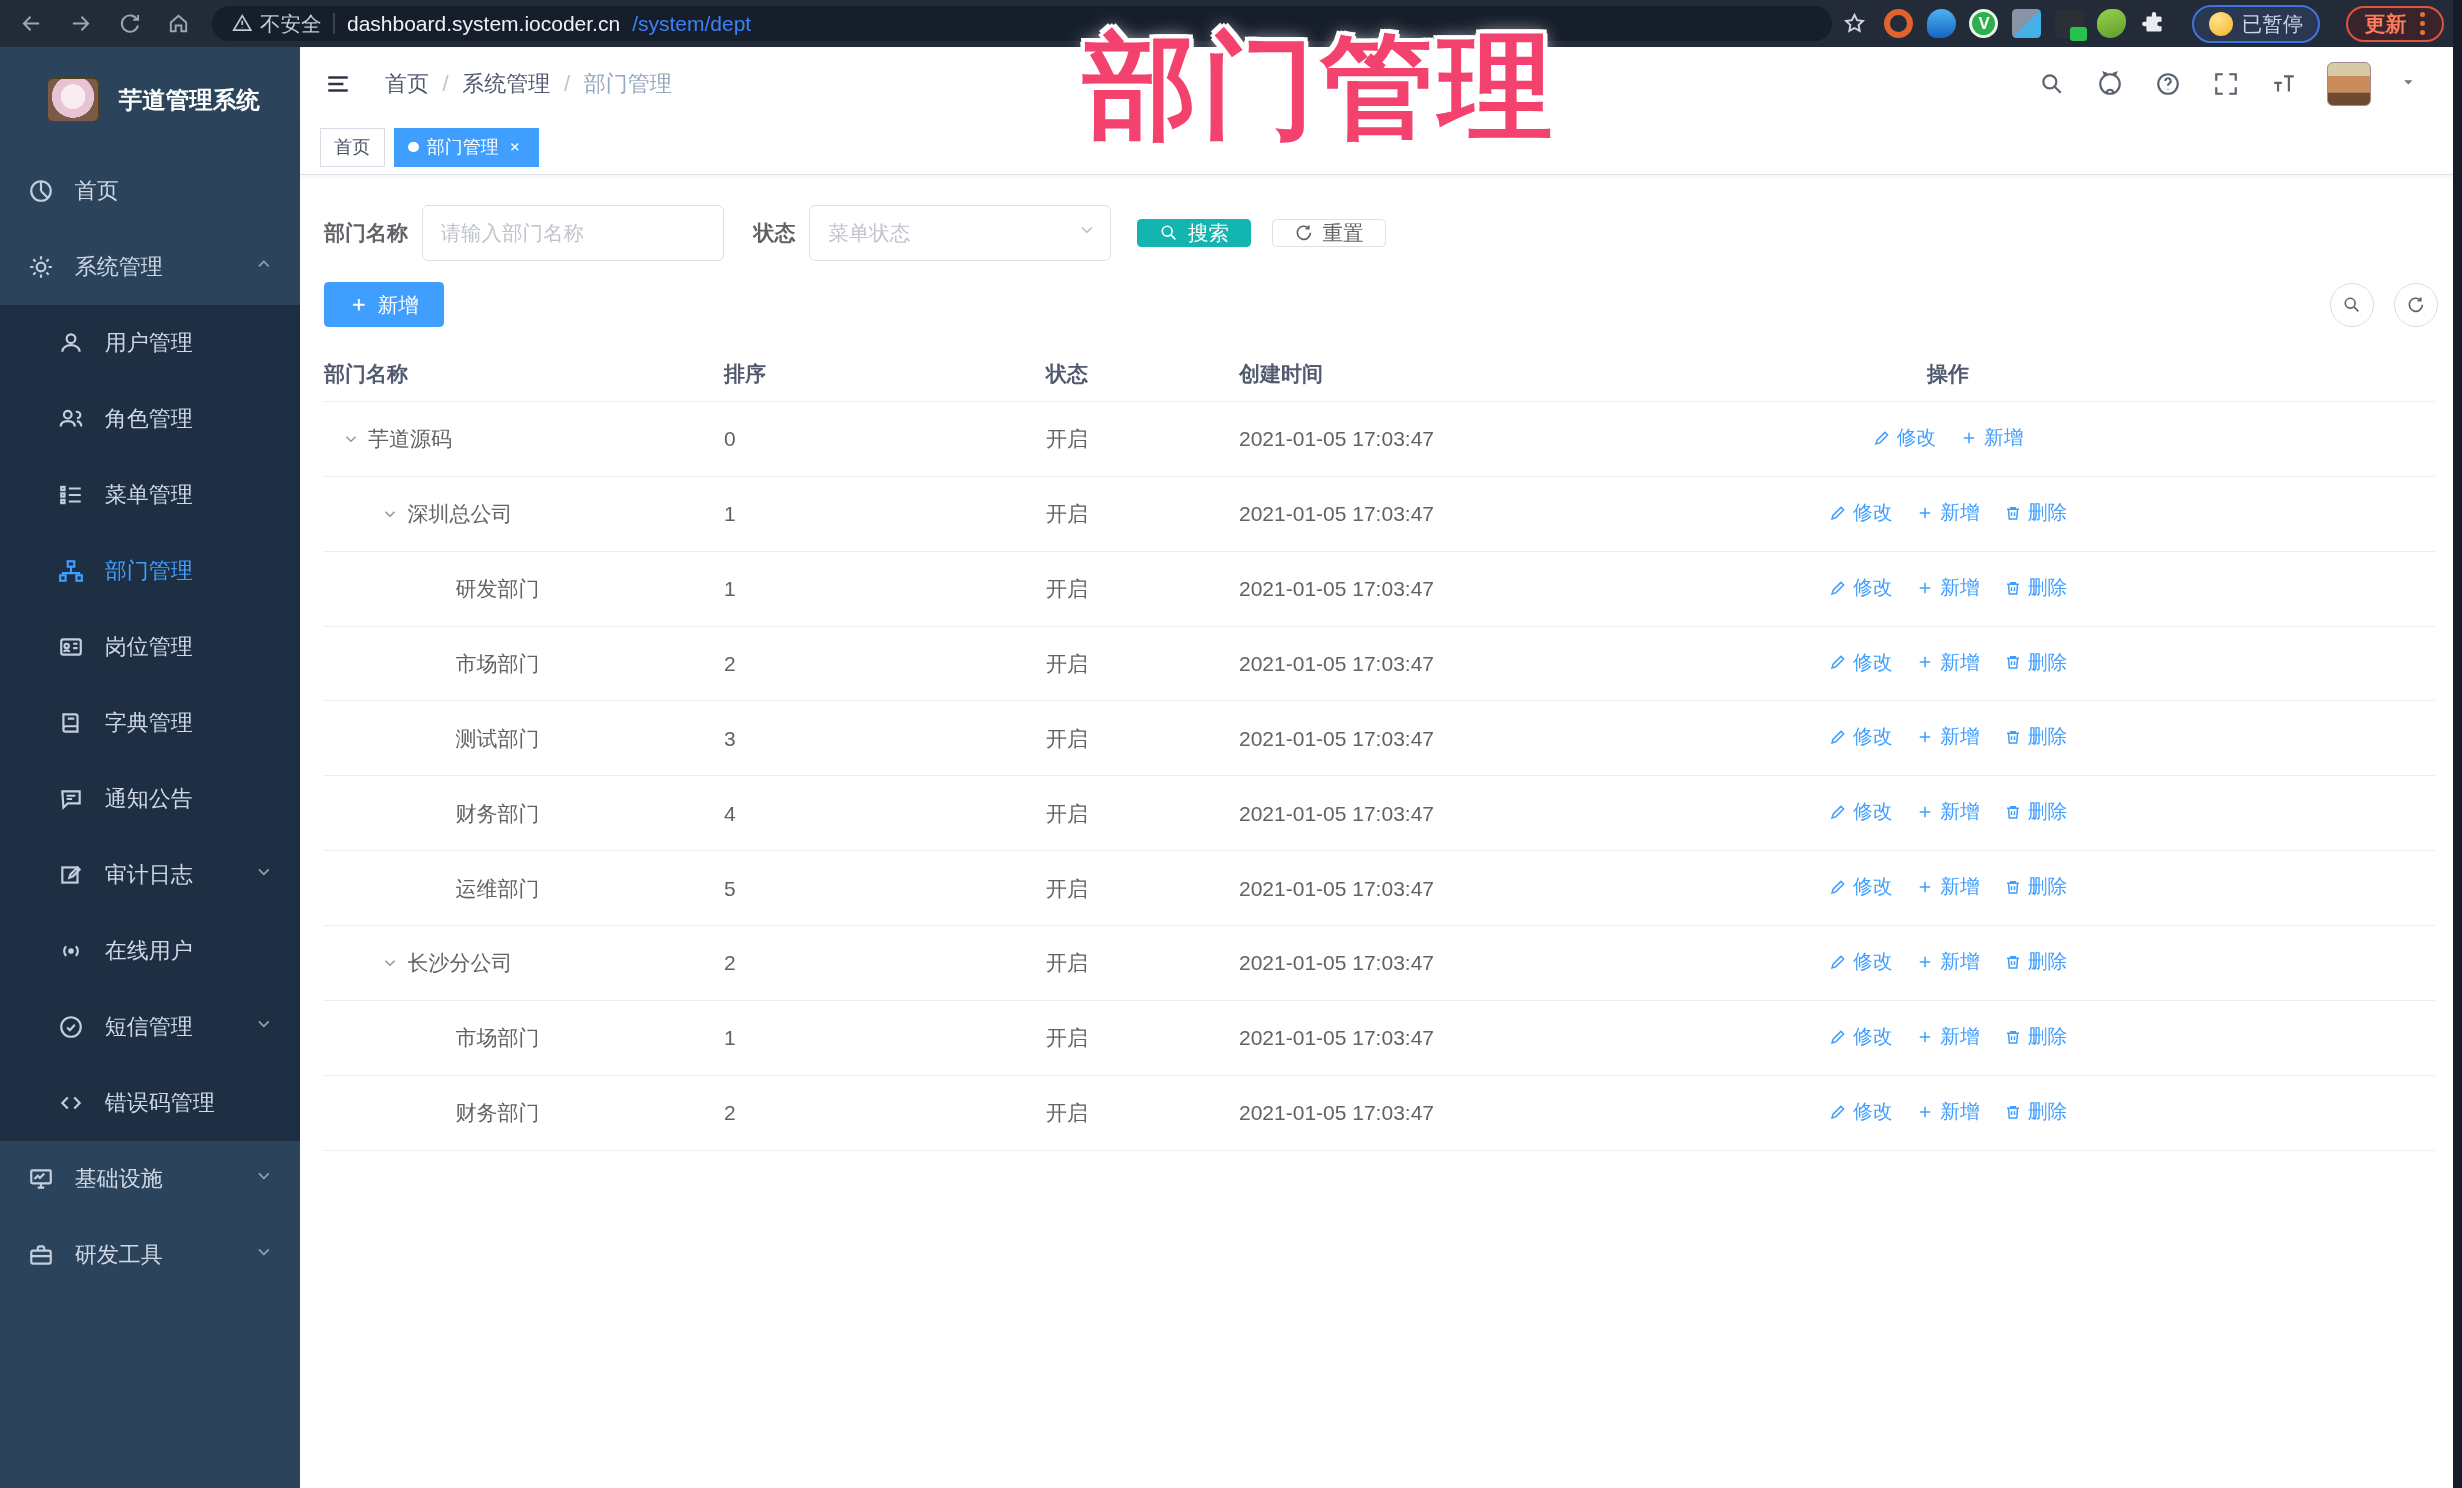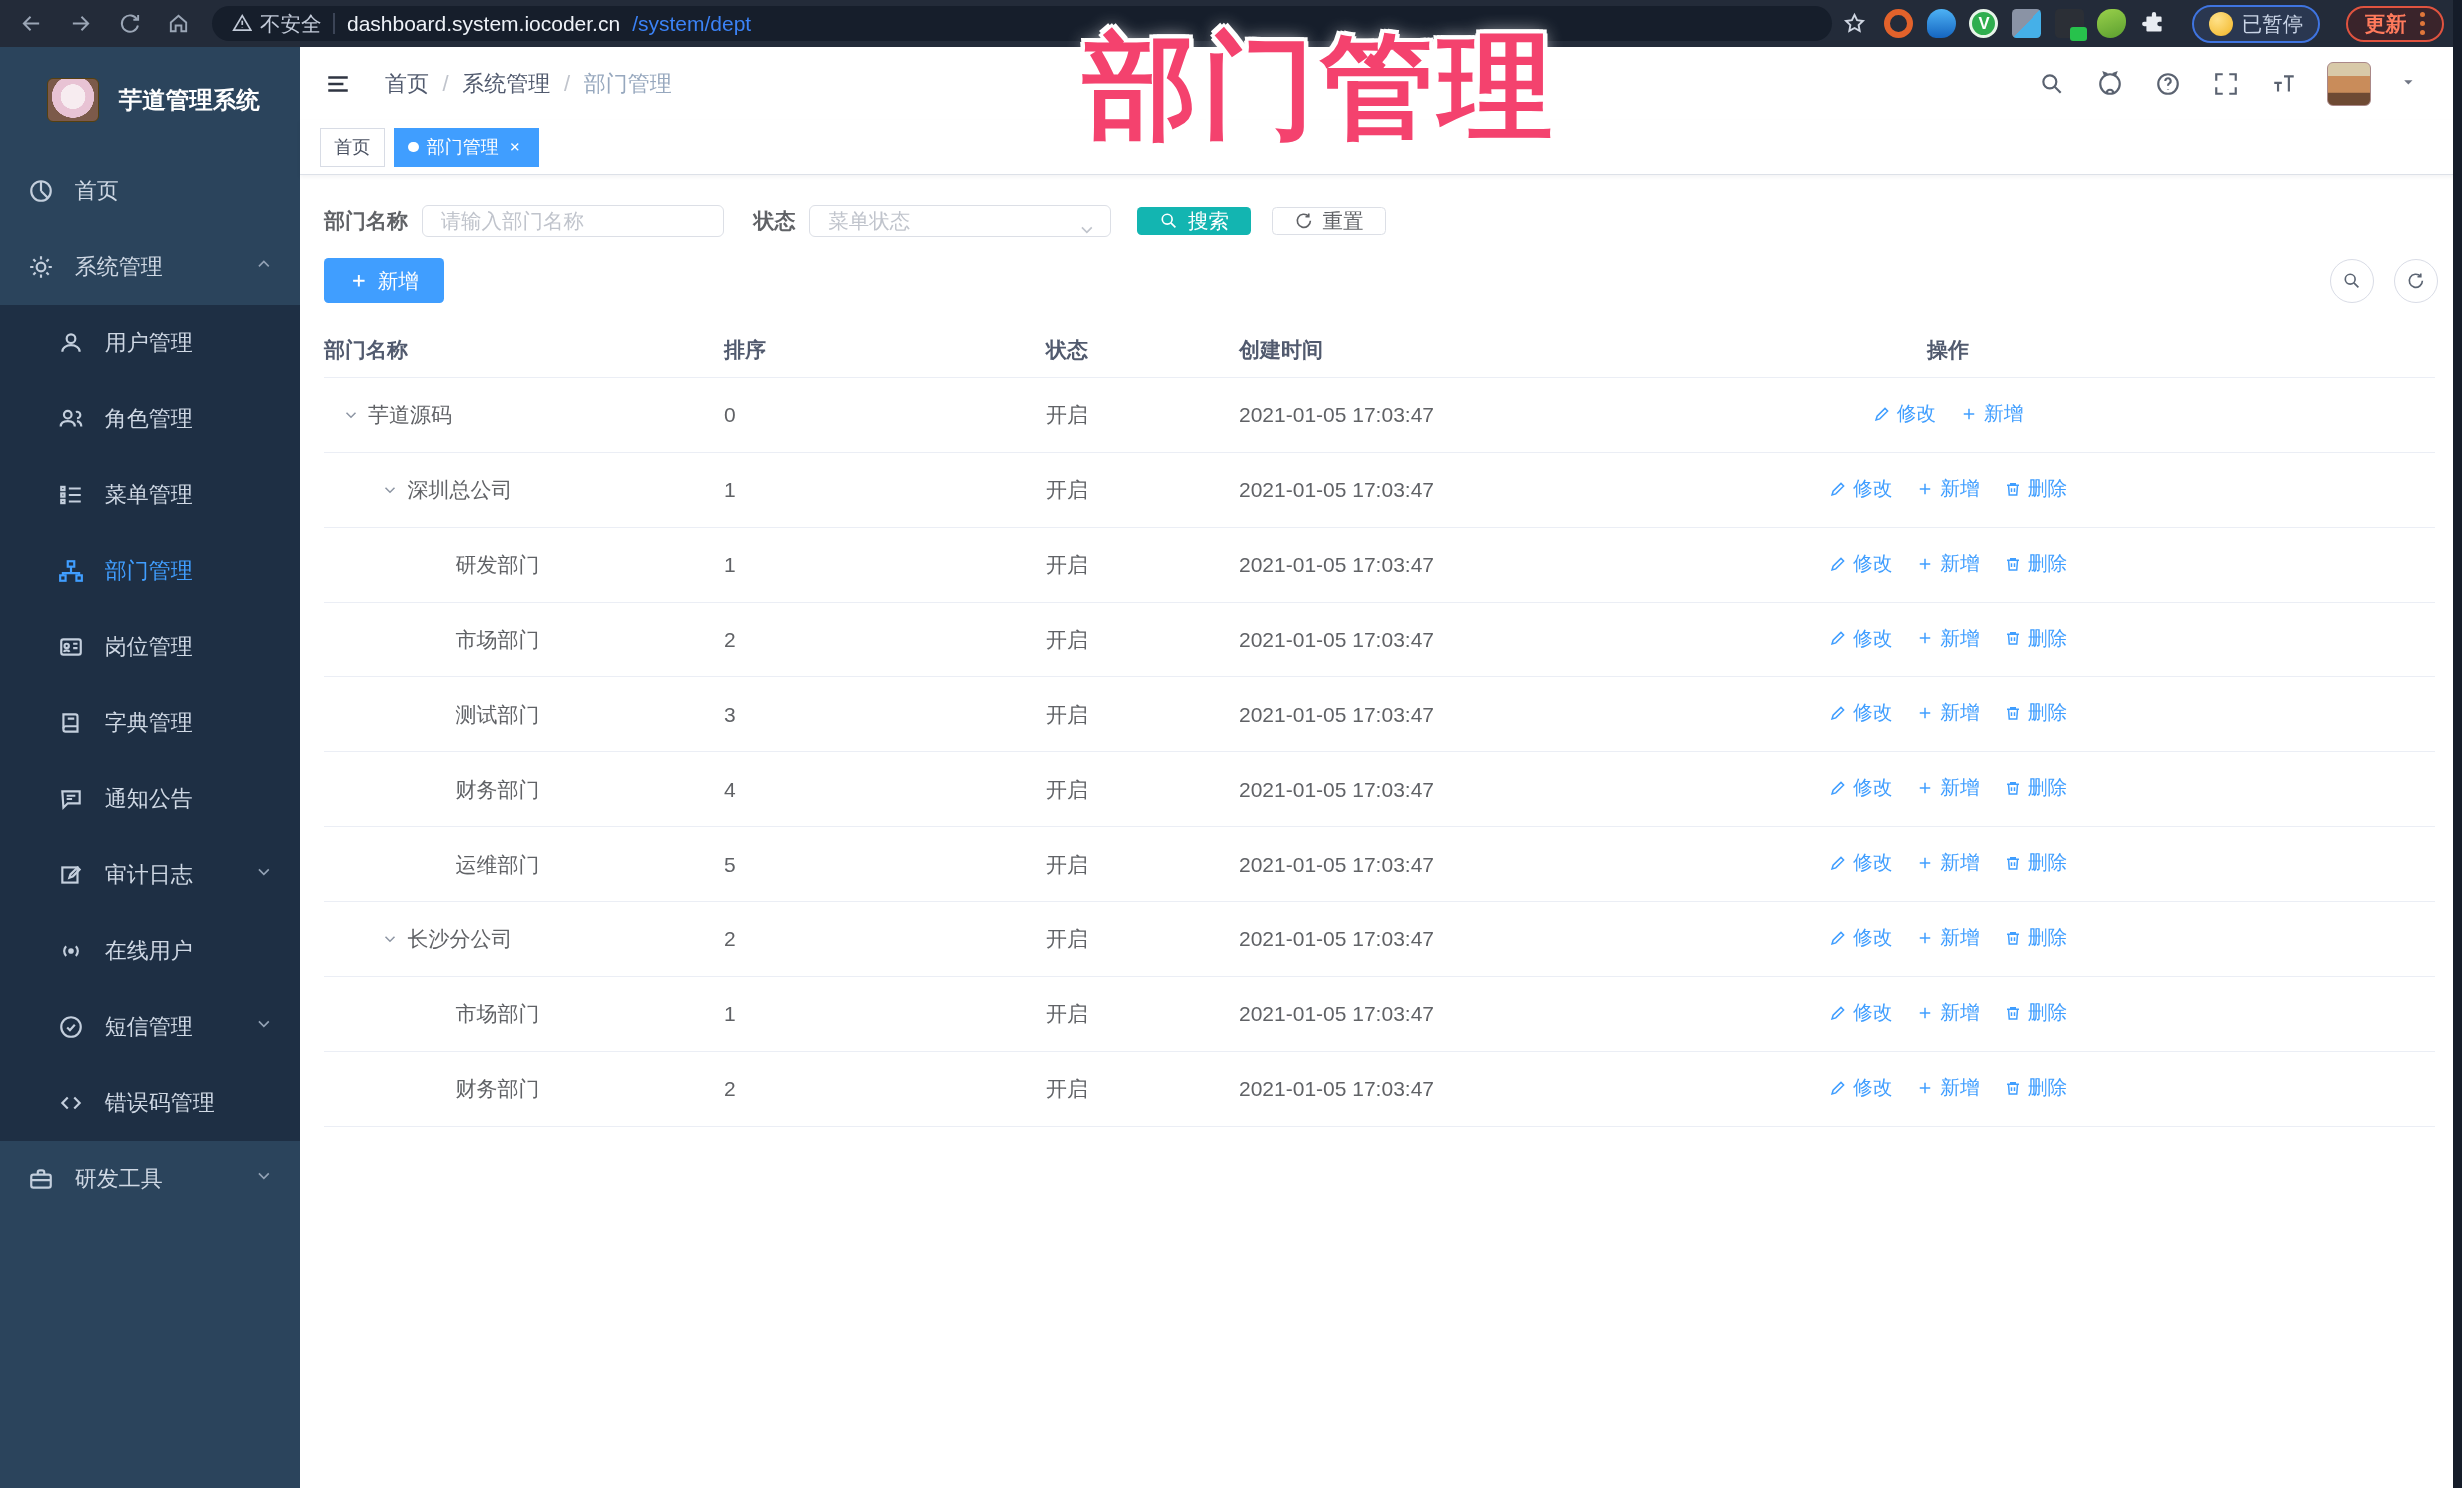--- a/index.html
+++ b/index.html
@@ -80,21 +80,21 @@
   .tag { height:39px; display:flex; align-items:center; gap:7.6px; padding:0 13.6px; border:0.8px solid #d8dce5; background:#fff; color:#495060; font-size:18px; }
   .tag.active { background:#409EFF; border-color:#409EFF; color:#fff; }
   .tag-dot { width:10.6px; height:10.6px; border-radius:50%; background:#fff; }
   .tag-close { display:grid; place-items:center; width:18px; height:18px; color:#fff; }
   .tag-close svg { width:13.6px; height:13.6px; }
 
   .page-body { flex:1; padding:27px 24px; position:relative; }
 
   .filter-row { display:flex; align-items:center; margin:3px 0 21px; }
   .f-label { font-size:21px; font-weight:bold; color:#606266; margin-right:13.6px; white-space:nowrap; }
-  .f-input { width:302px; height:32px; border:0.8px solid #dcdfe6; border-radius:6px; padding:0 18px; font-size:20.5px; color:#606266; outline:none; font-family:inherit; }
+  .f-input { width:302px; height:56px; border:0.8px solid #dcdfe6; border-radius:6px; padding:0 18px; font-size:20.5px; color:#606266; outline:none; font-family:inherit; }
   .f-input::placeholder { color:#c0c4cc; }
   .f-select { position:relative; width:302px; margin-right:0; }
   .f-select .f-input { width:100%; padding-right:45px; }
   .sel-caret { position:absolute; right:15px; top:15px; color:#c0c4cc; pointer-events:none; }
   .sel-caret svg { width:19.7px; height:19.7px; }
   .gap-status { margin-left:30px; }
   .btn { display:inline-flex; align-items:center; justify-content:center; gap:9px; height:28px; padding:0 21px; border-radius:4.5px; font-size:20.5px; border:0.8px solid transparent; cursor:pointer; white-space:nowrap; }
   .btn svg { width:19.7px; height:19.7px; }
   .btn-search { background:#13b5b1; color:#fff; margin-left:26px; }
   .btn-reset { background:#fff; color:#606266; border-color:#dcdfe6; margin-left:21px; }
@@ -335,20 +335,32 @@
               <svg viewBox="0 0 24 24" fill="none" stroke="currentColor" stroke-width="2">
                 <path d="M9 7l-5 5 5 5M15 7l5 5-5 5"></path>
               </svg>
             </span>
           <span class="mi-label">错误码管理</span>
         </div>
       </div>
       <div class="menu-item root">
         <span class="mi-icon">
             <svg viewBox="0 0 24 24" fill="none" stroke="currentColor" stroke-width="2">
+              <rect x="3" y="4" width="18" height="12" rx="1"></rect>
+              <path d="M9 20h6M12 16v4M6 12l3-3 2 2 4-4"></path>
+            </svg>
+          </span>
+        <span class="mi-label">基础设施</span>
+        <span class="menu-caret"><svg viewBox="0 0 24 24" fill="none" stroke="currentColor" stroke-width="2">
+              <path d="M6 9l6 6 6-6"></path>
+            </svg></span>
+      </div>
+      <div class="menu-item root">
+        <span class="mi-icon">
+            <svg viewBox="0 0 24 24" fill="none" stroke="currentColor" stroke-width="2">
               <rect x="3" y="8" width="18" height="12" rx="2"></rect>
               <path d="M9 8V6a2 2 0 0 1 2-2h2a2 2 0 0 1 2 2v2M3 13h18"></path>
             </svg>
           </span>
         <span class="mi-label">研发工具</span>
         <span class="menu-caret"><svg viewBox="0 0 24 24" fill="none" stroke="currentColor" stroke-width="2">
               <path d="M6 9l6 6 6-6"></path>
             </svg></span>
       </div>
     </aside>

